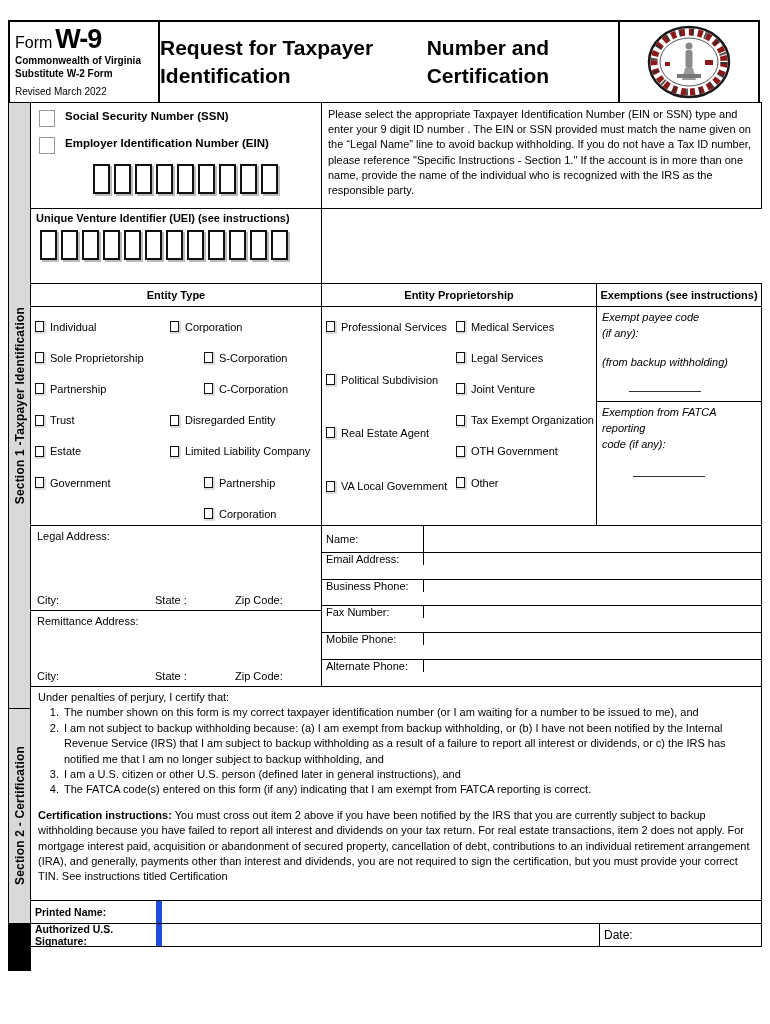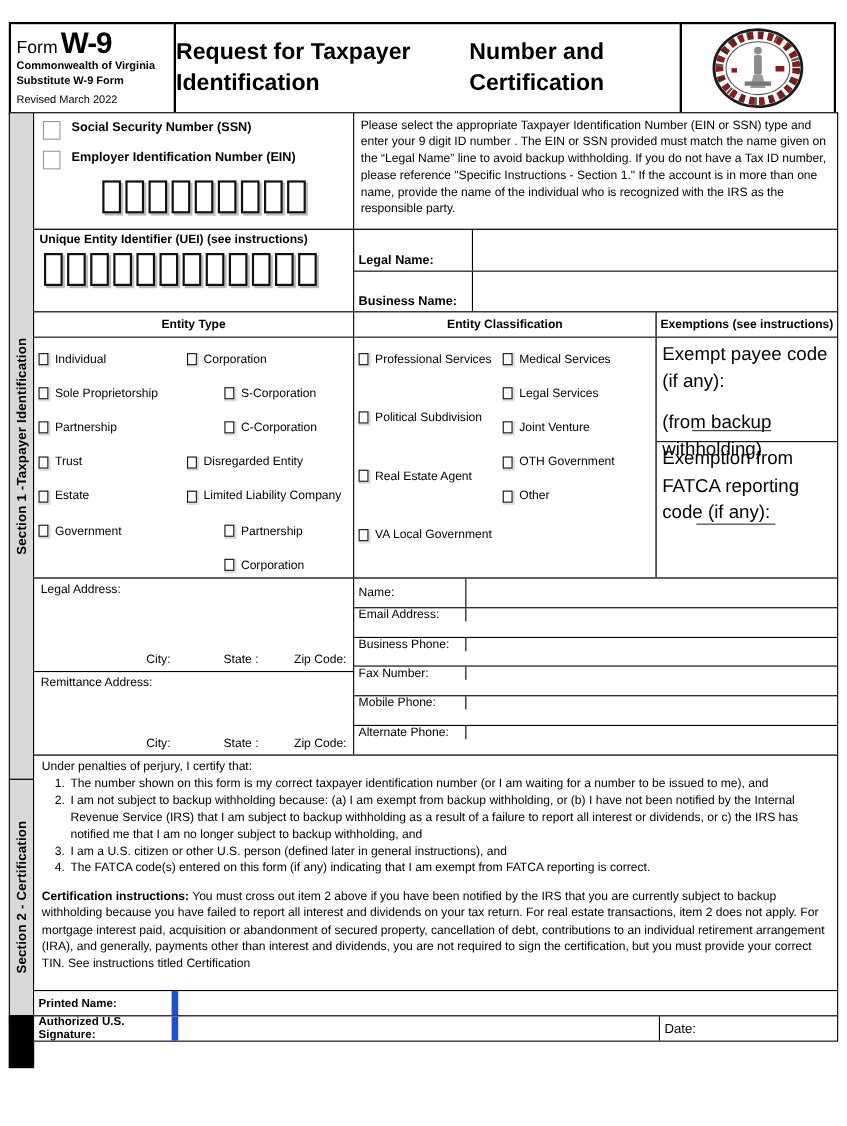--- a/index.html
+++ b/index.html
@@ -60,34 +60,34 @@
   .tbl-hdr { height:23px; border-bottom:1px solid #000; display:flex; align-items:center; justify-content:center; font-size:11px; font-weight:bold; }
   .cols { display:flex; padding:4px 4px; }
   .col { display:flex; flex-direction:column; }
   .etype-c1 { width:135px; } .etype-c2 { width:145px; }
   .eclass-c1 { width:132px;gap:22px; } .eclass-c2 { width:136px; }
   .opt { height:31.2px; display:flex; align-items:center; }
   .opt.indent { padding-left:34px; }
   .cb { width:9px; height:11px; border:1.5px solid #111; background:#fff; box-shadow:1px 1px 0 1px #ddd; flex:0 0 auto; }
   .opt .olabel { font-size:11px; margin-left:6px; white-space:nowrap; }
 
-  .ex-box { padding:3px 5px; font-size:17px; line-height:1.45; position:relative; }
+  .ex-box { padding:3px 5px; font-size:11px; line-height:1.45; position:relative;font-style:italic; }
   .ex-payee { height:95px; border-bottom:1px solid #000; }
   .ex-fatca { flex:1; }
   .ex-line { position:absolute; border-bottom:1.5px solid #333; width:72px; }
   .ex-payee .ex-line { left:32px; bottom:9px; }
   .ex-fatca .ex-line { left:36px; top:74px; }
 
   
   .contact-hdr { width:732px; height:22px; display:flex; align-items:center; justify-content:center; font-size:11px; font-weight:bold; }
   .addr-col { width:292px; display:flex; flex-direction:column; }
   .addr-cell { padding:4px 6px; font-size:11px; display:flex; flex-direction:column; justify-content:space-between; }
   .addr-1 { height:85px; border-bottom:1px solid #000; }
   .addr-2 { height:75px; }
-  .csz { display:flex;text-align:right; }
+  .csz { display:flex; }
   .csz .city { width:118px; } .csz .state { width:80px; } .csz .zip { width:80px; }
   .contact-right { width:441px; display:flex; flex-direction:column; }
   .crow { flex:1; display:flex; }
   .crow + .crow { border-top:1px solid #000;flex-direction:column; }
   .clabel { width:102px; border-right:1px solid #000; font-size:11px; display:flex; align-items:center; padding:0 4px; }
   .cvalue { flex:1; }
 
   
   .sec2-cell { width:732px; height:215px; padding:3px 7px 0 7px; font-size:11px; line-height:1.4; }
   .sec2-cell ol { margin:0 0 10px 0; padding-left:24px; }
@@ -105,21 +105,21 @@
 
 <div class="page">
 <div class="form">
 
   <div class="header-row">
     <div class="hdr-left">
       <div class="form-line">
         <span>Form</span><span class="form-num">W-9</span>
       </div>
       <div class="org">Commonwealth of Virginia</div>
-      <div class="org">Substitute W-9 Form</div>
+      <div class="org">Substitute W-2 Form</div>
       <div class="rev">Revised March 2022</div>
     </div>
     <div class="hdr-title">
       <div>Request for Taxpayer Identification</div>
       <div>Number and Certification</div>
     </div>
     <div class="hdr-seal">
       <svg width="104" height="80" viewBox="0 0 104 80">
         <ellipse cx="52" cy="40" rx="40" ry="35" fill="#ffffff" stroke="#1a1a1a" stroke-width="2.5"></ellipse>
         <ellipse cx="52" cy="40" rx="35" ry="30" fill="none" stroke="#8b1a1a" stroke-width="7" stroke-dasharray="5 4"></ellipse>
@@ -167,44 +167,34 @@
                 <span class="dbox"></span>
                 <span class="dbox"></span>
                 <span class="dbox"></span>
           </div>
         </div>
         <div class="cell instr-cell ml">Please select the appropriate Taxpayer Identification Number (EIN or SSN) type and enter your 9 digit ID number . The EIN or SSN provided must match the name given on the “Legal Name” line to avoid backup withholding. If you do not have a Tax ID number, please reference "Specific Instructions - Section 1." If the account is in more than one name, provide the name of the individual who is recognized with the IRS as the responsible party.</div>
       </div>
 
       <div class="row mt">
         <div class="cell uei-cell">
-          <div class="uei-label">Unique Entity Identifier (UEI) (see instructions)</div>
+          <div class="uei-label">Unique Venture Identifier (UEI) (see instructions)</div>
           <div class="digit-row uei-digits">
             <span class="dbox"></span>
                 <span class="dbox"></span>
                 <span class="dbox"></span>
                 <span class="dbox"></span>
                 <span class="dbox"></span>
                 <span class="dbox"></span>
                 <span class="dbox"></span>
                 <span class="dbox"></span>
                 <span class="dbox"></span>
                 <span class="dbox"></span>
                 <span class="dbox"></span>
                 <span class="dbox"></span>
-          </div>
-        </div>
-        <div class="cell names-cell ml">
-          <div class="name-row">
-            <div class="name-label">Legal Name:</div>
-            <div class="name-value"></div>
-          </div>
-          <div class="name-row">
-            <div class="name-label">Business Name:</div>
-            <div class="name-value"></div>
           </div>
         </div>
       </div>
 
       <div class="row mt">
 
         <div class="cell etype-cell">
           <div class="tbl-hdr">Entity Type</div>
           <div class="cols">
             <div class="col etype-c1">
@@ -260,21 +250,21 @@
                   </div>
               <div class="opt indent">
                     <span class="cb"></span>
                     <span class="olabel">Corporation</span>
                   </div>
             </div>
           </div>
         </div>
 
         <div class="cell eclass-cell ml">
-          <div class="tbl-hdr">Entity Classification</div>
+          <div class="tbl-hdr">Entity Proprietorship</div>
           <div class="cols">
             <div class="col eclass-c1">
               <div class="opt">
                     <span class="cb"></span>
                     <span class="olabel">Professional Services</span>
                   </div>
               <div class="opt">
                     <span class="cb"></span>
                     <span class="olabel">Political Subdivision</span>
                   </div>
@@ -300,20 +290,24 @@
                     <span class="cb"></span>
                     <span class="olabel">Medical Services</span>
                   </div>
               <div class="opt">
                     <span class="cb"></span>
                     <span class="olabel">Legal Services</span>
                   </div>
               <div class="opt">
                     <span class="cb"></span>
                     <span class="olabel">Joint Venture</span>
+                  </div>
+              <div class="opt">
+                    <span class="cb"></span>
+                    <span class="olabel">Tax Exempt Organization</span>
                   </div>
               <div class="opt">
                     <span class="cb"></span>
                     <span class="olabel">OTH Government</span>
                   </div>
               <div class="opt">
                     <span class="cb"></span>
                     <span class="olabel">Other</span>
                   </div>
             </div>

